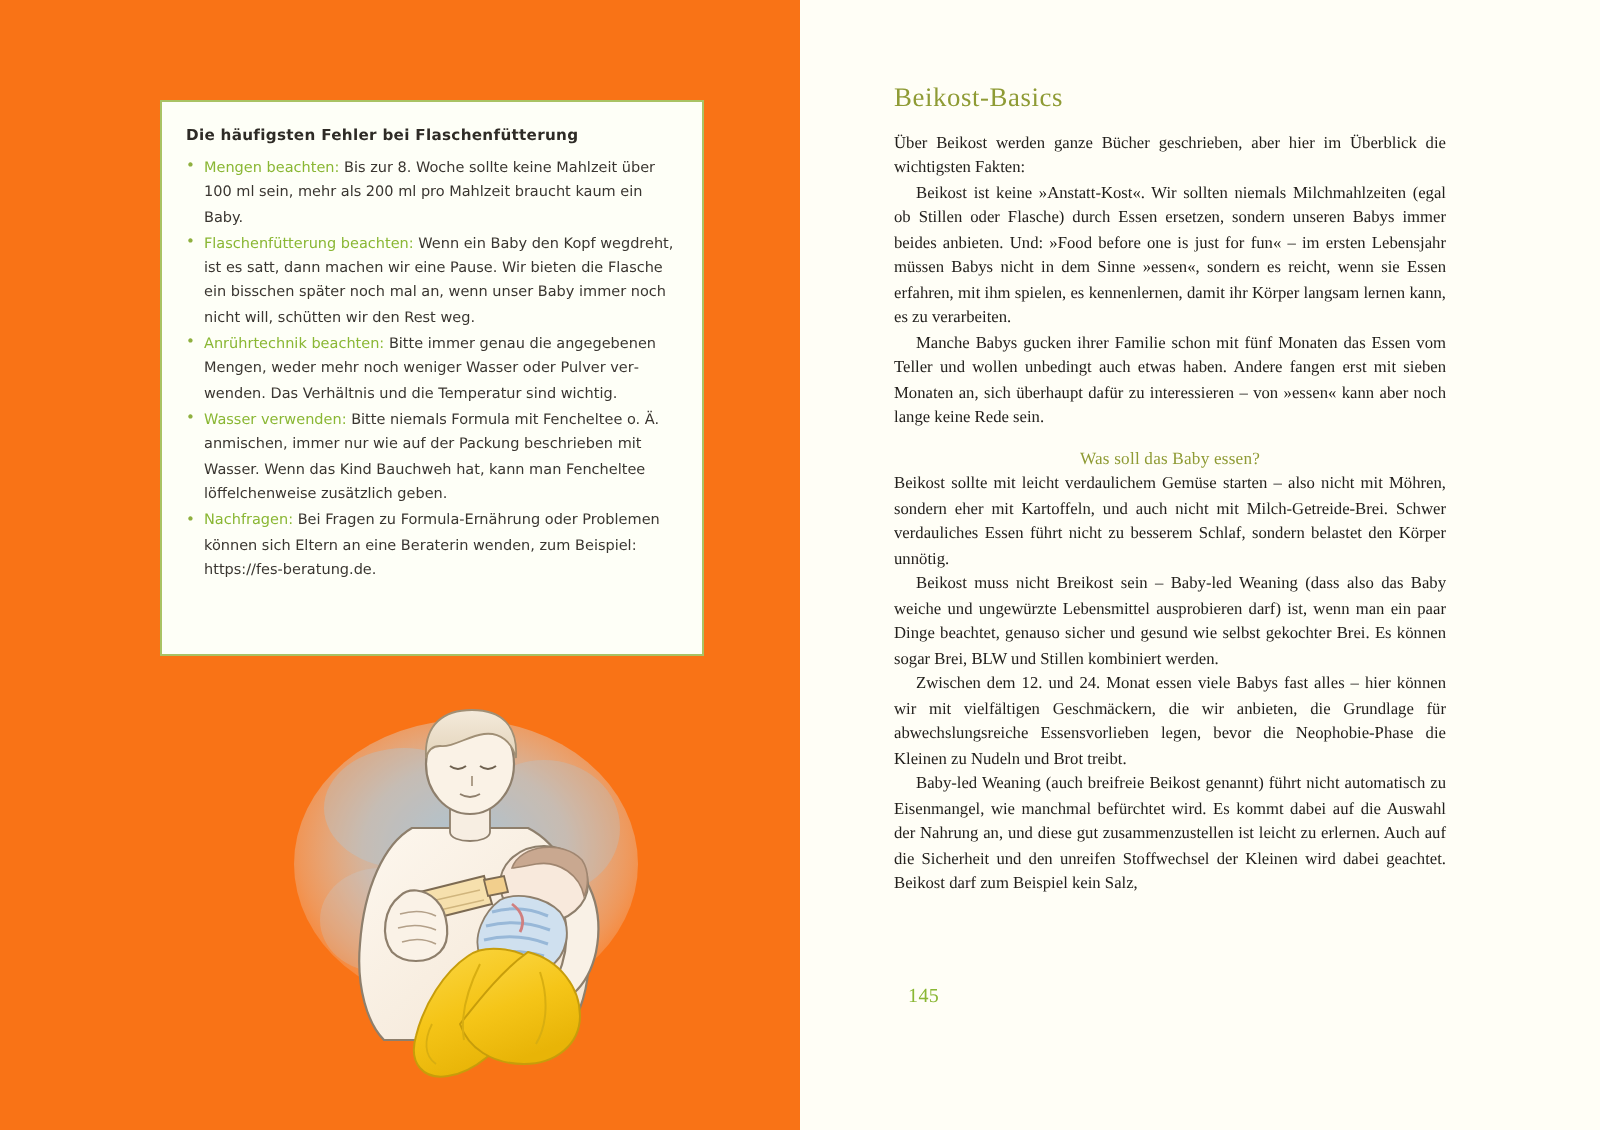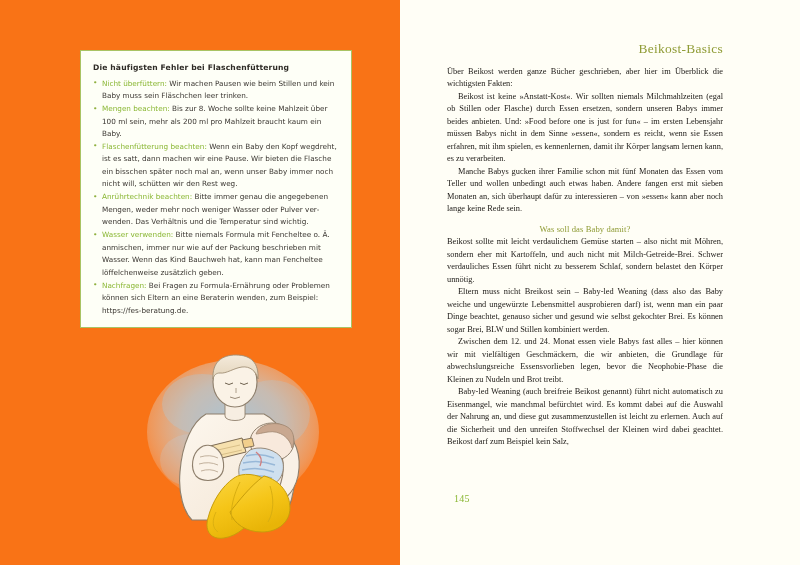--- a/index.html
+++ b/index.html
@@ -96,21 +96,21 @@
     left: 400px; top: 0;
     width: 400px; height: 565px;
     background: #fffef6;
   }
 
   #chapter-title {
     position: absolute;
     left: 47px;
     top: 41px;
     width: 276px;
-    text-align: right;
+    text-align: left;
     font-family: "Liberation Serif", serif;
     font-size: 13.4px;
     color: #8f9b35;
     letter-spacing: 0.3px;
   }
 
   #body-col {
     position: absolute;
     left: 47px;
     top: 66px;
@@ -152,23 +152,20 @@
 </head>
 <body>
 
 <div id="page">
 
   <div id="left-page">
 
     <div id="tipbox">
       <p class="box-title">Die häufigsten Fehler bei Flaschenfütterung</p>
       <ul class="tips">
-        <li>
-          <span class="tip-label">Nicht überfüttern:</span><span class="tip-text"> Wir machen Pausen wie beim Stillen und kein Baby muss sein Fläschchen leer trinken.</span>
-        </li>
         <li>
           <span class="tip-label">Mengen beachten:</span><span class="tip-text"> Bis zur 8. Woche sollte keine Mahlzeit über 100 ml sein, mehr als 200 ml pro Mahlzeit braucht kaum ein Baby.</span>
         </li>
         <li>
           <span class="tip-label">Flaschenfütterung beachten:</span><span class="tip-text"> Wenn ein Baby den Kopf weg­dreht, ist es satt, dann machen wir eine Pause. Wir bieten die Flasche ein bisschen später noch mal an, wenn unser Baby im­mer noch nicht will, schütten wir den Rest weg.</span>
         </li>
         <li>
           <span class="tip-label">Anrührtechnik beachten:</span><span class="tip-text"> Bitte immer genau die angegebenen Mengen, weder mehr noch weniger Wasser oder Pulver ver­wenden. Das Verhältnis und die Temperatur sind wichtig.</span>
         </li>
         <li>
@@ -271,24 +268,24 @@
 
   <div id="right-page">
 
     <div id="chapter-title">Beikost-Basics</div>
 
     <div id="body-col">
       <p>Über Beikost werden ganze Bücher geschrieben, aber hier im Überblick die wichtigsten Fakten:</p>
       <p class="indent">Beikost ist keine »Anstatt-Kost«. Wir sollten niemals Milchmahlzeiten (egal ob Stillen oder Flasche) durch Essen ersetzen, sondern unseren Ba­bys immer beides anbieten. Und: »Food before one is just for fun« – im ersten Lebensjahr müssen Babys nicht in dem Sinne »essen«, sondern es reicht, wenn sie Essen erfahren, mit ihm spielen, es kennenlernen, damit ihr Körper langsam lernen kann, es zu verarbeiten.</p>
       <p class="indent">Manche Babys gucken ihrer Familie schon mit fünf Monaten das Essen vom Teller und wollen unbedingt auch etwas haben. Andere fangen erst mit sieben Monaten an, sich überhaupt dafür zu interessieren – von »es­sen« kann aber noch lange keine Rede sein.</p>
 
-      <p class="sub-head">Was soll das Baby damit?</p>
+      <p class="sub-head">Was soll das Baby essen?</p>
 
       <p>Beikost sollte mit leicht verdaulichem Gemüse starten – also nicht mit Möhren, sondern eher mit Kartoffeln, und auch nicht mit Milch-Ge­treide-Brei. Schwer verdauliches Essen führt nicht zu besserem Schlaf, sondern belastet den Körper unnötig.</p>
-      <p class="indent">Eltern muss nicht Breikost sein – Baby-led Weaning (dass also das Baby weiche und ungewürzte Lebensmittel ausprobieren darf) ist, wenn man ein paar Dinge beachtet, genauso sicher und gesund wie selbst ge­kochter Brei. Es können sogar Brei, BLW und Stillen kombiniert werden.</p>
+      <p class="indent">Beikost muss nicht Breikost sein – Baby-led Weaning (dass also das Baby weiche und ungewürzte Lebensmittel ausprobieren darf) ist, wenn man ein paar Dinge beachtet, genauso sicher und gesund wie selbst ge­kochter Brei. Es können sogar Brei, BLW und Stillen kombiniert werden.</p>
       <p class="indent">Zwischen dem 12. und 24. Monat essen viele Babys fast alles – hier kön­nen wir mit vielfältigen Geschmäckern, die wir anbieten, die Grundlage für abwechslungsreiche Essensvorlieben legen, bevor die Neophobie-Phase die Kleinen zu Nudeln und Brot treibt.</p>
       <p class="indent">Baby-led Weaning (auch breifreie Beikost genannt) führt nicht auto­matisch zu Eisenmangel, wie manchmal befürchtet wird. Es kommt dabei auf die Auswahl der Nahrung an, und diese gut zusammenzustellen ist leicht zu erlernen. Auch auf die Sicherheit und den unreifen Stoffwechsel der Kleinen wird dabei geachtet. Beikost darf zum Beispiel kein Salz,</p>
     </div>
 
     <div id="folio">145</div>
 
   </div>
 
 </div>
 

